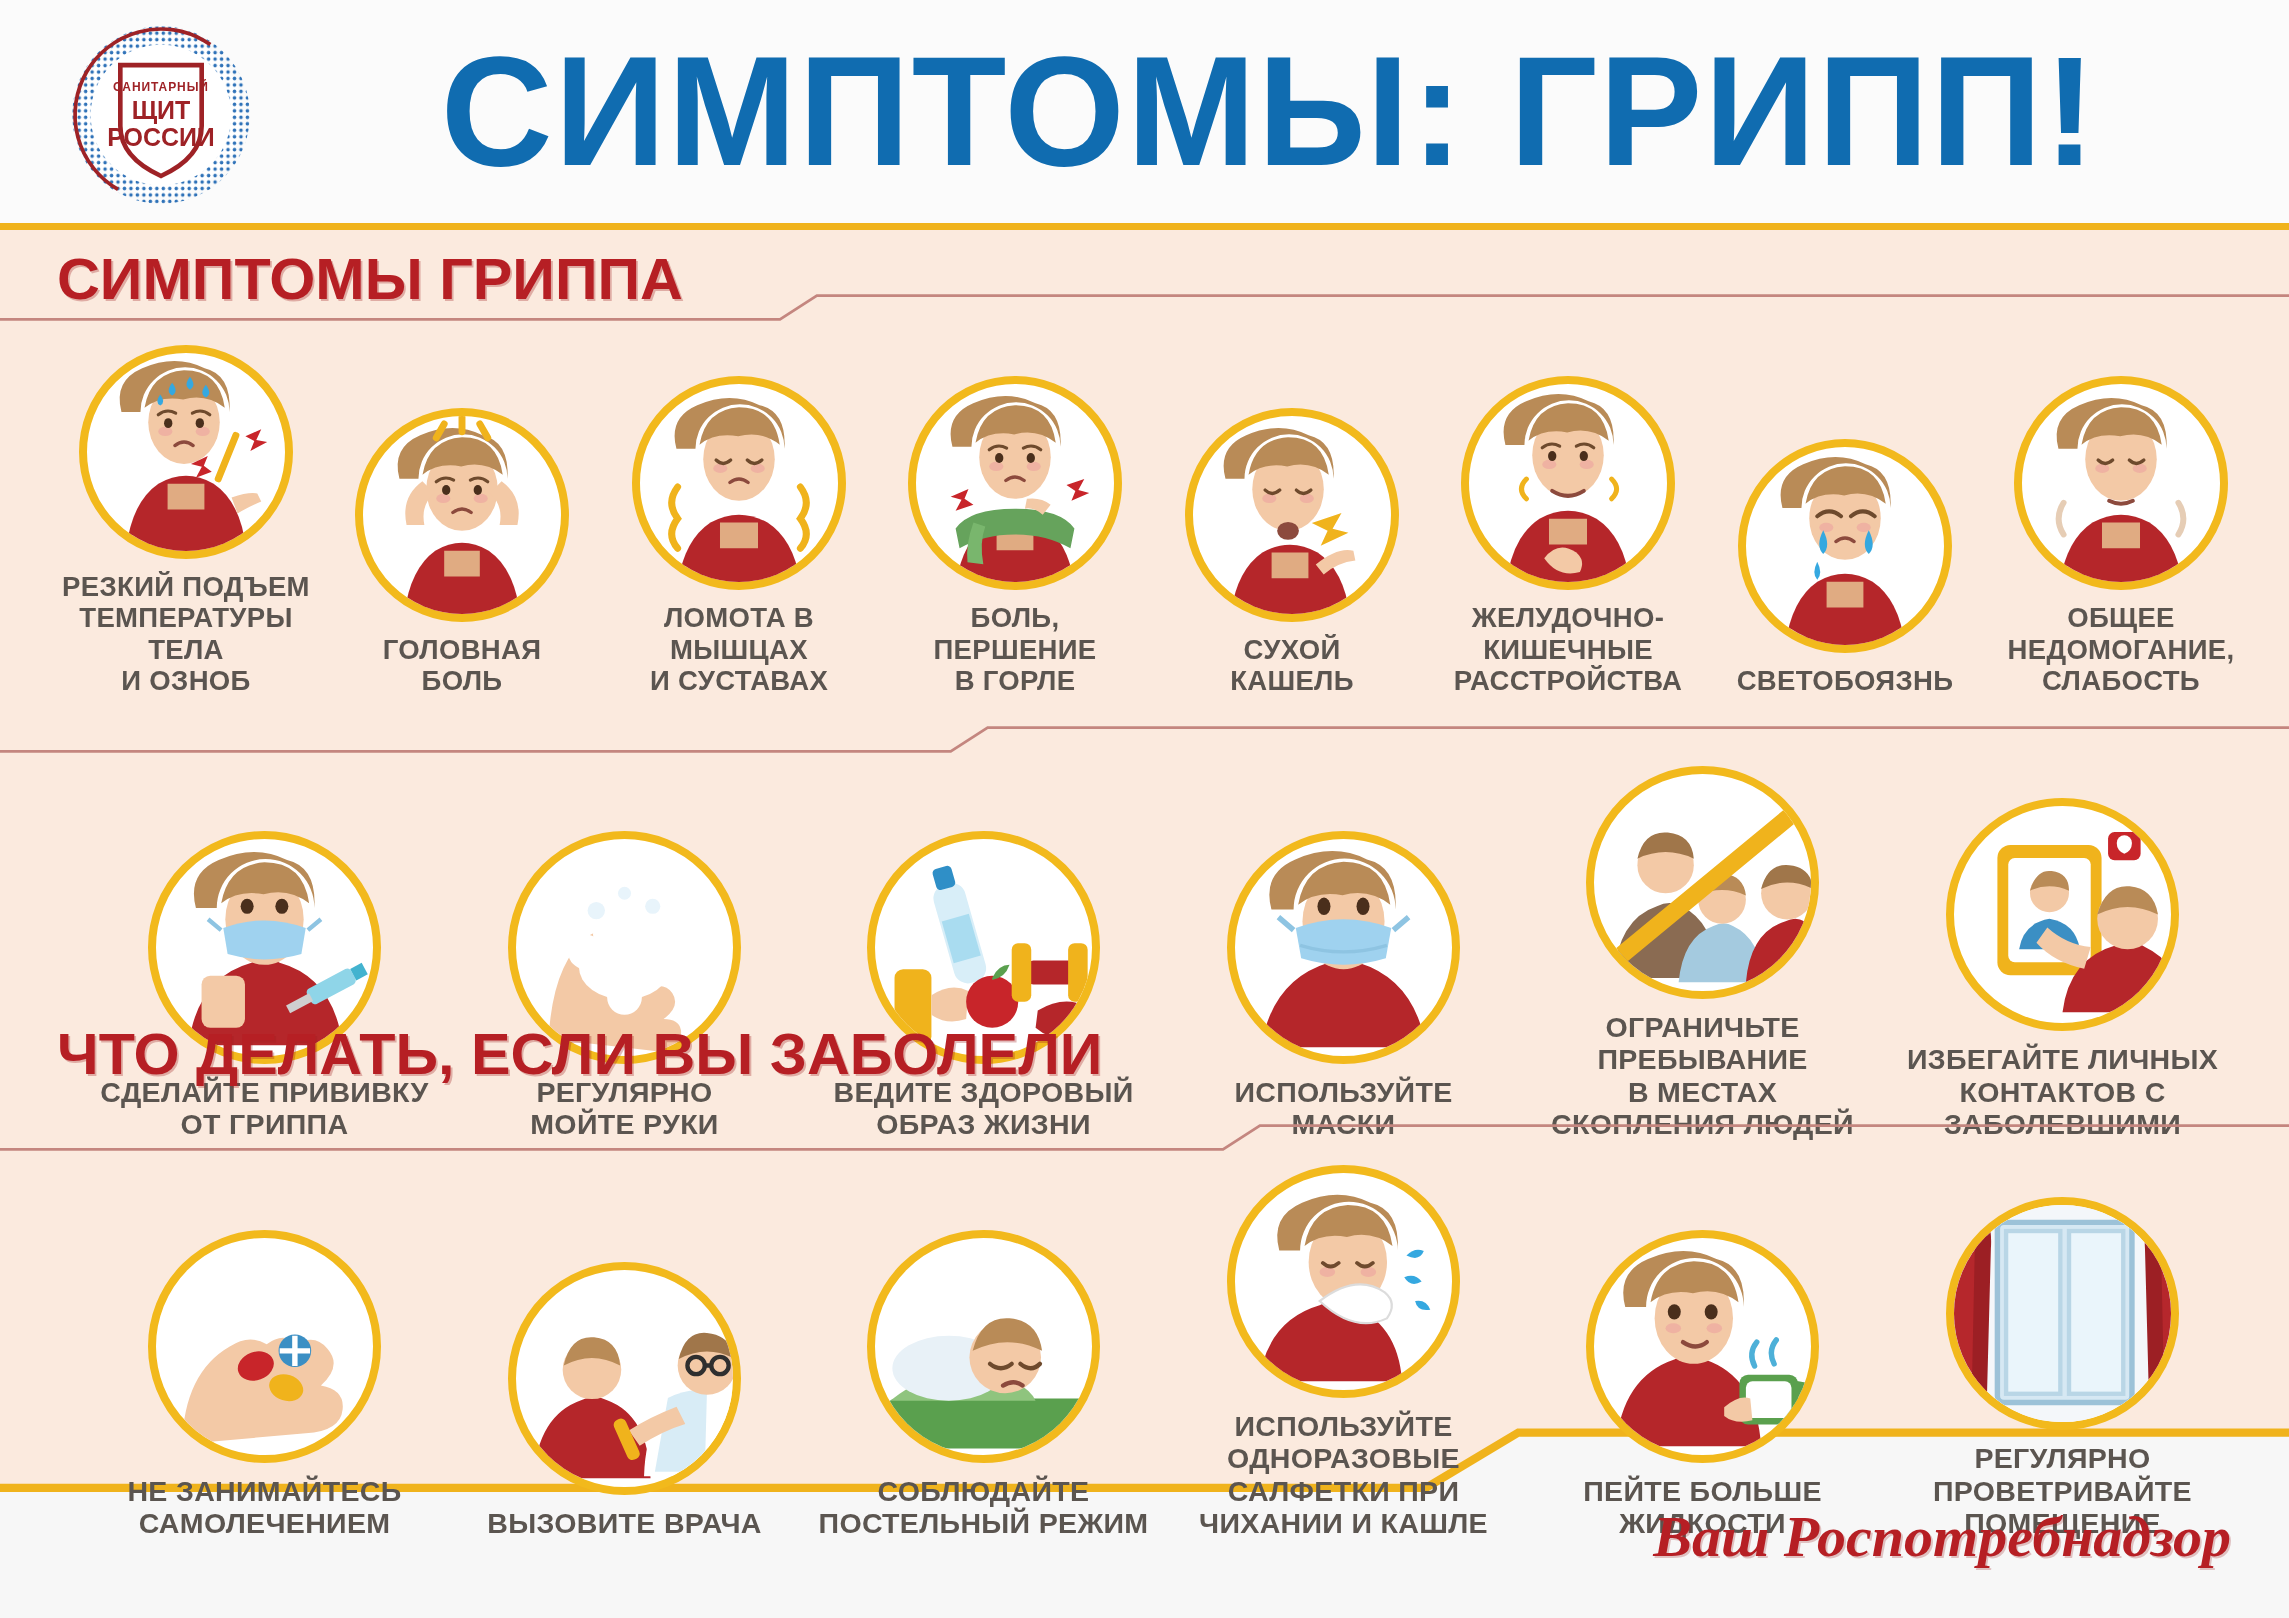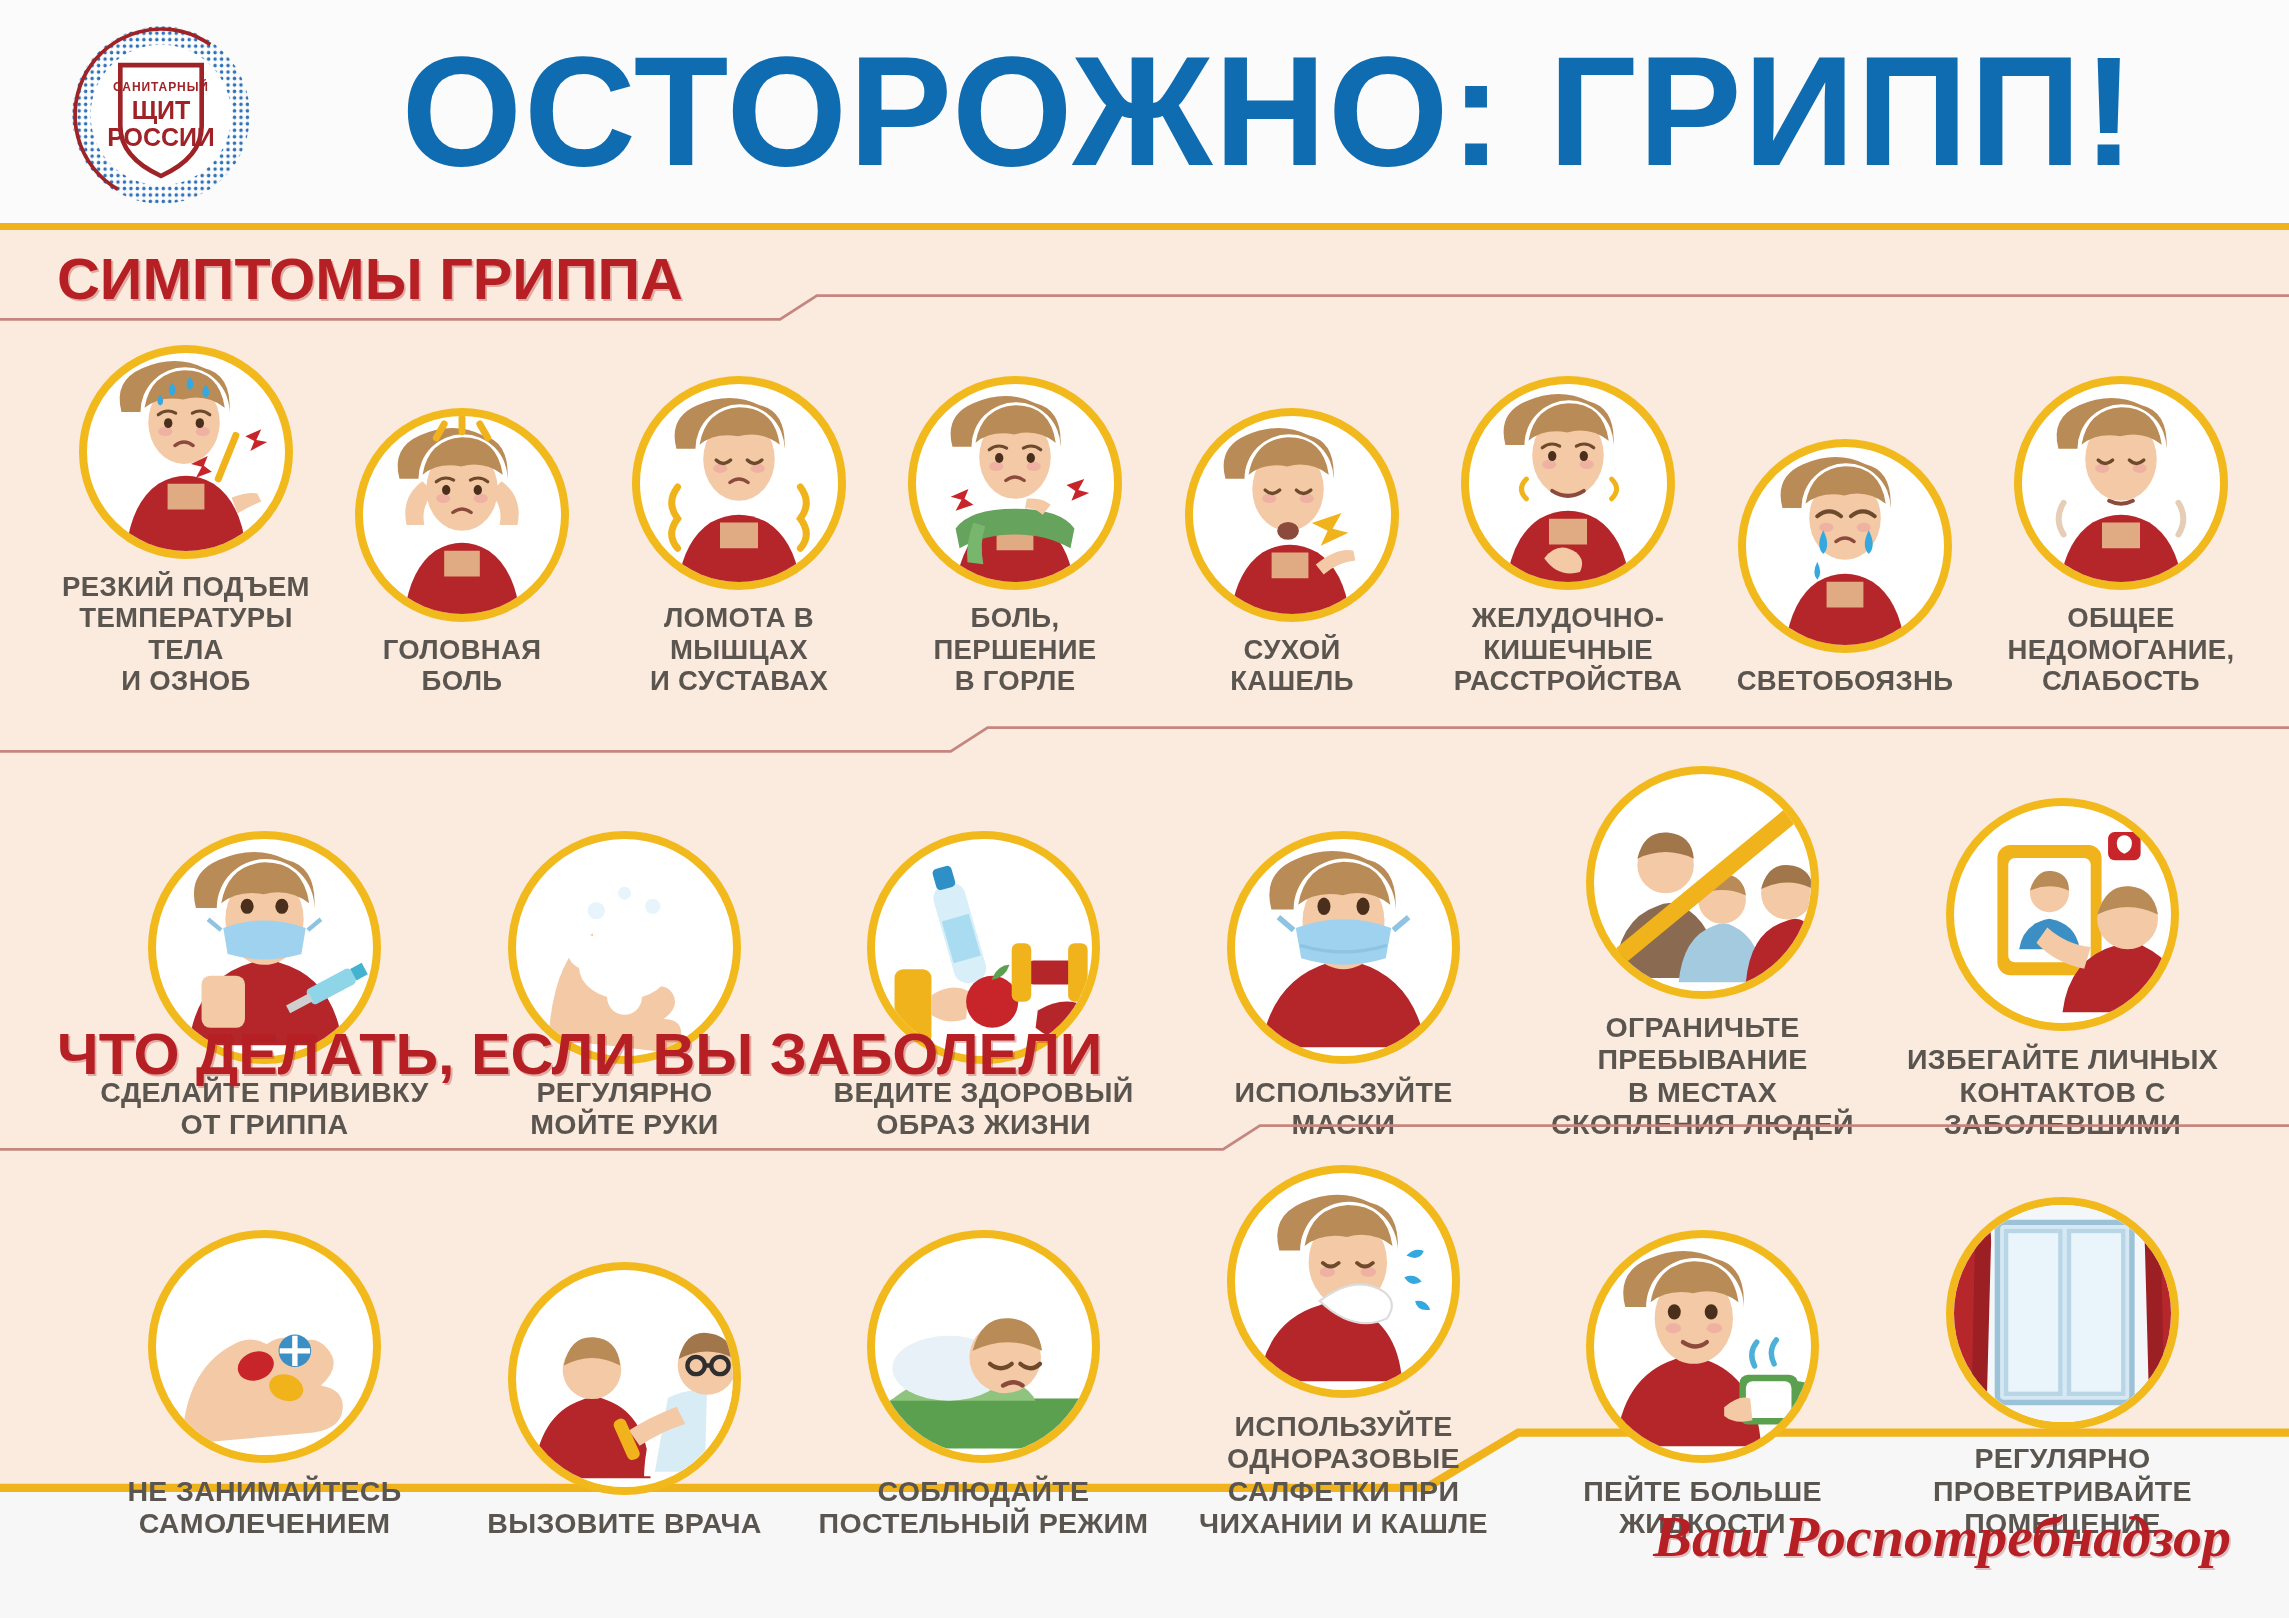--- a/index.html
+++ b/index.html
@@ -125,21 +125,21 @@
       </g>
 
       <circle cx="106" cy="106" r="93" fill="none" stroke="#9e2226" stroke-width="4" stroke-dasharray="300 292" transform="rotate(120 106 106)"></circle>
 
       <path d="M62,52 L150,52 L150,118 Q150,152 106,172 Q62,152 62,118 Z" fill="#ffffff" stroke="#9e2226" stroke-width="5"></path>
       <text x="106" y="80" text-anchor="middle" fill="#9e2226" font-family="Liberation Sans, sans-serif" font-weight="bold" font-size="13" letter-spacing="1">САНИТАРНЫЙ</text>
       <text x="106" y="110" text-anchor="middle" fill="#9e2226" font-family="Liberation Sans, sans-serif" font-weight="bold" font-size="27">ЩИТ</text>
       <text x="106" y="140" text-anchor="middle" fill="#9e2226" font-family="Liberation Sans, sans-serif" font-weight="bold" font-size="27">РОССИИ</text>
     </svg>
 
-    <div class="title">ОСТОРОЖНО: ГРИПП!</div>
+    <div class="title">СИМПТОМЫ: ГРИПП!</div>
   </div>
 
   <div class="sec-head" style="left:57px;top:242px;width:2178px;">
     <div class="txt">СИМПТОМЫ ГРИППА</div>
   </div>
   <svg class="sec-rule" style="left:0;top:292px;width:2290px;" viewBox="0 0 2481 34" preserveAspectRatio="none">
     <path d="M0,30 L845,30 L885,4 L2481,4" fill="none" stroke="#c4867f" stroke-width="3"></path>
   </svg>
 
   <div class="row" id="row-symptoms" style="left:55px;top:345px;width:2197px;justify-content:space-between;">

